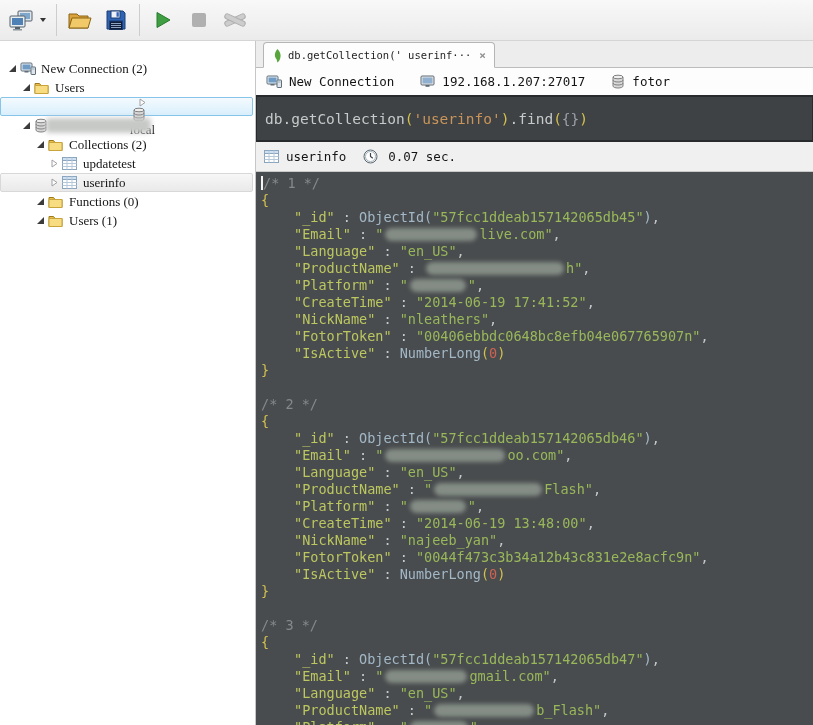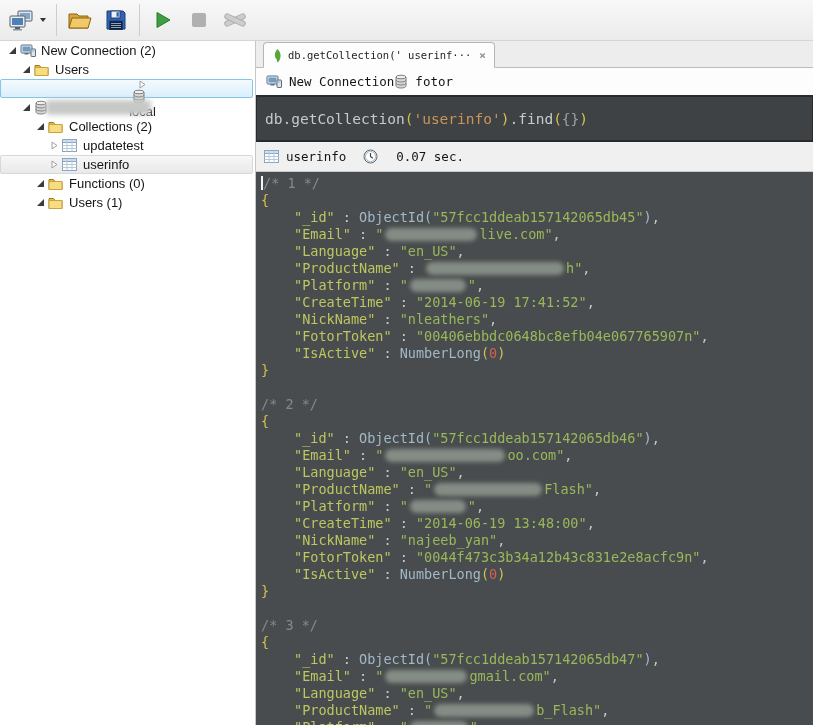--- a/index.html
+++ b/index.html
@@ -18,21 +18,21 @@
   }
   .tbtn { height:34px; min-width:34px; display:flex; align-items:center; justify-content:center;
           border-radius:3px; margin:0 1px; padding:0 4px; }
   .ddcaret { width:0; height:0; border-left:3.5px solid transparent; border-right:3.5px solid transparent;
              border-top:4px solid #333; margin-left:5px; }
   .tsep { width:1px; height:32px; background:#cdcdcd; margin:0 5px; flex:none; }
   .ticonwrap { display:flex; align-items:center; }
 
   
   .content { flex:1; display:flex; min-height:0; }
-  .sidebar { width:256px; flex:none; background:#fff; border-right:1px solid #c6c6c6; padding-top:0; overflow:hidden; }
+  .sidebar { width:256px; flex:none; background:#fff; border-right:1px solid #c6c6c6; padding-top:18px; overflow:hidden;font-family:Liberation Serif, serif; }
   .main { flex:1; min-width:0; display:flex; flex-direction:column; background:#f1f1f1; }
 
   
   .trow { height:19px; display:flex; align-items:center; font-size:13px; color:#151515;
           margin-right:2px; border:1px solid transparent; border-radius:2px; white-space:nowrap; }
   .sel-a { background:linear-gradient(#f4fafe,#d9effc); border-color:#86c4ea;flex-direction:column; }
   .sel-i { background:linear-gradient(#f7f7f7,#e9e9e9); border-color:#d8d8d8; }
   .arr { width:15px; flex:none; display:flex; justify-content:center; align-items:center; }
   .nicon { width:18px; flex:none; display:flex; align-items:center; margin-right:3px; }
   .blur-side { height:15px; border-radius:3px; background:#c7c9c7; filter:blur(2.5px);
@@ -41,34 +41,34 @@
   
   .tabbar { height:27px; flex:none; display:flex; align-items:flex-end; padding-left:7px;
             background:#ededed; border-bottom:1px solid #bcbcbc; }
   .tab { height:26px; margin-bottom:-1px; background:#fdfdfd; border:1px solid #b5b5b5;
          border-bottom:1px solid #fdfdfd; border-radius:4px 4px 0 0; display:flex; align-items:center;
          padding:0 8px; gap:5px; font-family:"DejaVu Sans Mono", monospace; font-size:10.5px; color:#1e1e1e; }
   .tab-close { color:#8f8f8f; font-size:11px; font-weight:bold; margin-left:3px; }
 
   
   .breadcrumb { height:27px; flex:none; background:#fdfdfd; display:flex; align-items:center;
-                padding-left:10px; font-family:"DejaVu Sans Mono", monospace;
+                padding-left:10px; gap:26px; font-family:"DejaVu Sans Mono", monospace;
                 font-size:12.5px; color:#141414; }
   .bc-item { display:flex; align-items:center; gap:7px; }
 
   
   .querybar { flex:none; background:#3f4244; border:1px solid #282b2d; border-top-width:2px; border-bottom-width:2px;
               padding:3px 8px; height:47px; display:flex; align-items:center; }
   .querytext { font-family:"DejaVu Sans Mono", monospace; font-size:14.5px; white-space:pre; color:#c7cacb; }
 
   
   .resultbar { height:30px; flex:none; background:#f0f0f0; display:flex; align-items:center; gap:7px;
                padding-left:8px; font-family:"DejaVu Sans Mono", monospace; font-size:12.5px; color:#141414;
                border-bottom:1px solid #c9c9c9; }
-  .rtime { display:flex; align-items:center; gap:18px; margin-left:10px; }
+  .rtime { display:flex; align-items:center; gap:10px; margin-left:10px; }
 
   
   .editor { flex:1; background:#494c4e; overflow:hidden; padding-top:3px;
             font-family:"DejaVu Sans Mono", monospace; font-size:13.5px; line-height:17px; color:#c8c8c8; }
   .eline { height:17px; white-space:pre; }
   .t-c { color:#85898c; }   
   .t-b { color:#d3c04f; }   
   .t-k { color:#bdc75f; }   
   .t-p { color:#c7cacb; }   
   .t-f { color:#a3b8c7; }   
@@ -305,20 +305,30 @@
           <span style="display: inline-flex; align-items: center;">
               <svg width="16" height="13" viewBox="0 0 16 13">
                 <rect x="1" y="1" width="11" height="8" rx="1" fill="#e8eef4" stroke="#5f6e7a"></rect>
                 <rect x="2.5" y="2.5" width="8" height="5" fill="#6f9bc4"></rect>
                 <rect x="4.5" y="9" width="4" height="1.5" fill="#5f6e7a"></rect>
                 <rect x="11" y="5" width="4.5" height="7.5" rx="0.5" fill="#dfe5ea" stroke="#5f6e7a"></rect>
                 <rect x="12" y="6.5" width="2.5" height="1" fill="#9ab0c2"></rect>
               </svg>
             </span>
           <span>New Connection</span>
+        </span>
+        <span class="bc-item">
+          <span style="display: inline-flex; align-items: center;">
+              <svg width="15" height="13" viewBox="0 0 15 13">
+                <rect x="1" y="1" width="13" height="9" rx="1" fill="#e8e8e8" stroke="#606a72"></rect>
+                <rect x="2.5" y="2.5" width="10" height="6" fill="#8fb0cf"></rect>
+                <rect x="5.5" y="10" width="4" height="1.8" fill="#606a72"></rect>
+              </svg>
+            </span>
+          <span>192.168.1.207:27017</span>
         </span>
         <span class="bc-item">
           <span style="display: inline-flex; align-items: center;">
               <svg width="14" height="15" viewBox="0 0 14 15">
                 <path d="M2 3v9c0 1.2 2.2 2 5 2s5-.8 5-2V3" fill="#d8d8d8" stroke="#808080"></path>
                 <path d="M2 6c0 1.2 2.2 2 5 2s5-.8 5-2M2 9c0 1.2 2.2 2 5 2s5-.8 5-2" fill="none" stroke="#808080"></path>
                 <ellipse cx="7" cy="3" rx="5" ry="1.8" fill="#efefef" stroke="#808080"></ellipse>
               </svg>
             </span>
           <span>fotor</span>

